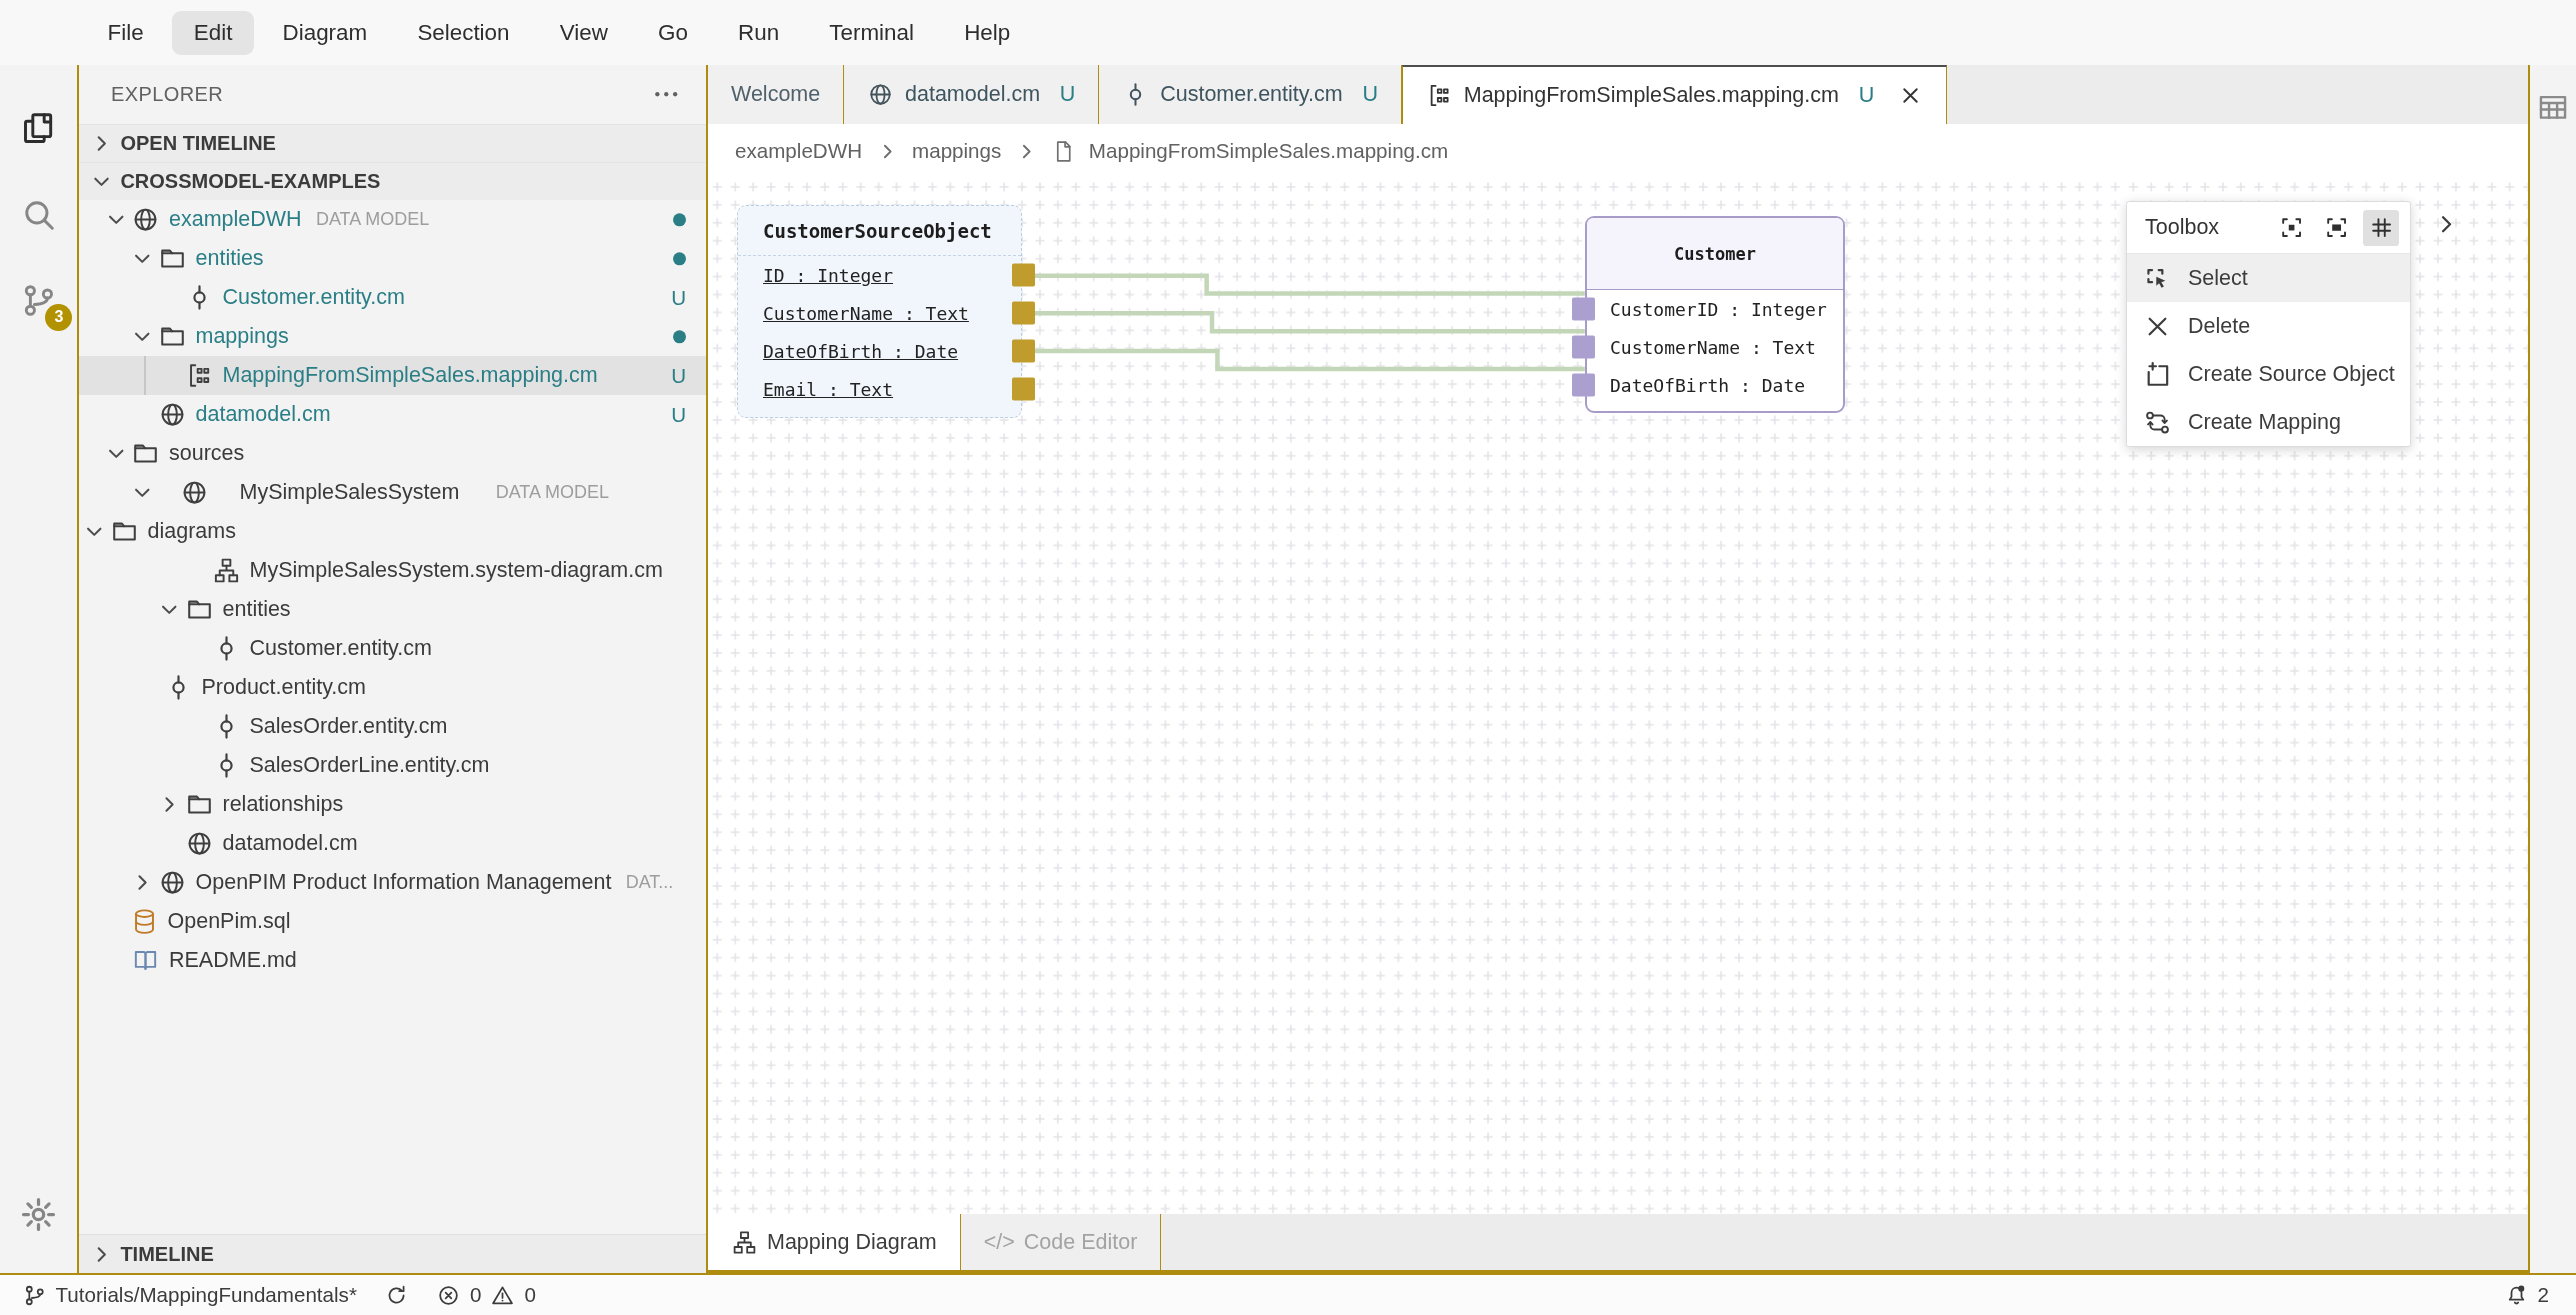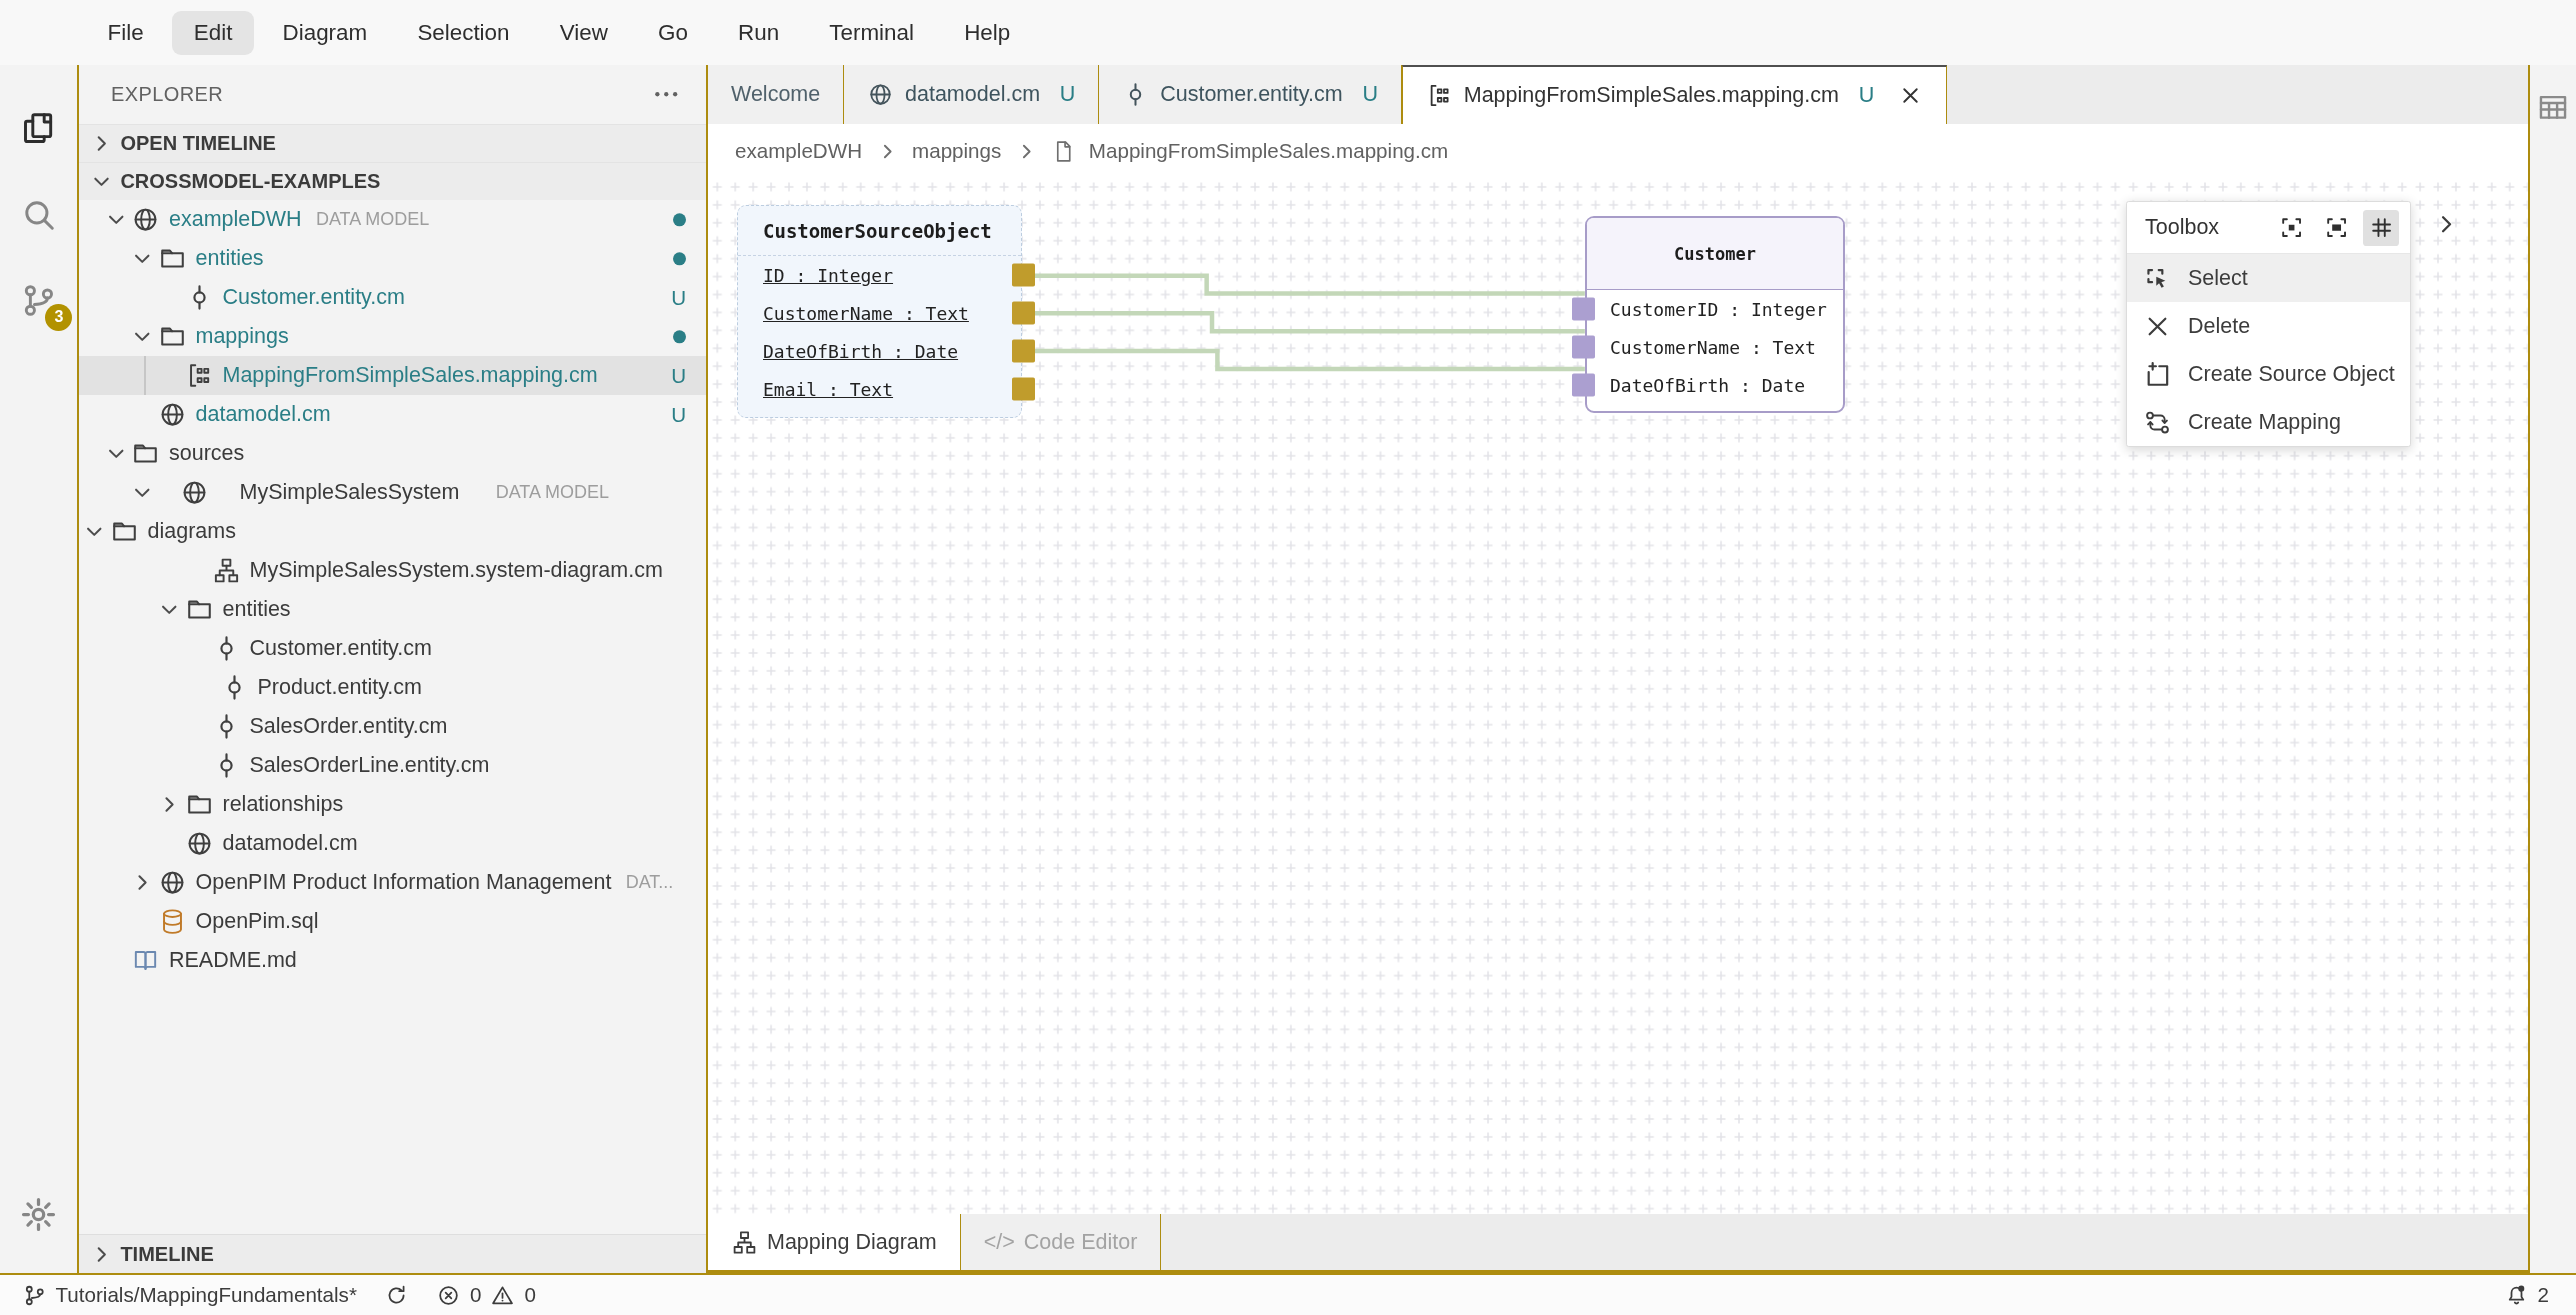--- a/index.html
+++ b/index.html
@@ -354,21 +354,21 @@
         <div class="tree-row" style="padding-left: 102px;">
           <span class="twisty icon"></span>
           <span class="icon t-icon">
             <svg viewBox="0 0 24 24" fill="none" stroke="currentColor" stroke-width="1.8" stroke-linecap="round" stroke-linejoin="round">
               <path d="M12 2.8v5M12 16.2v5"></path>
               <circle cx="12" cy="12" r="4.2"></circle>
             </svg>
           </span>
           <span class="t-label">Customer.entity.cm</span>
         </div>
-        <div class="tree-row" style="padding-left: 78px; margin-left: 32px;">
+        <div class="tree-row" style="padding-left: 54px;">
           <span class="twisty icon"></span>
           <span class="icon t-icon">
             <svg viewBox="0 0 24 24" fill="none" stroke="currentColor" stroke-width="1.8" stroke-linecap="round" stroke-linejoin="round">
               <path d="M12 2.8v5M12 16.2v5"></path>
               <circle cx="12" cy="12" r="4.2"></circle>
             </svg>
           </span>
           <span class="t-label">Product.entity.cm</span>
         </div>
         <div class="tree-row" style="padding-left: 102px; text-align: center;">
@@ -425,21 +425,21 @@
           <span class="icon t-icon">
             <svg viewBox="0 0 24 24" fill="none" stroke="currentColor" stroke-width="1.6" stroke-linecap="round" stroke-linejoin="round">
               <circle cx="12" cy="12" r="8.2"></circle>
               <ellipse cx="12" cy="12" rx="3.6" ry="8.2"></ellipse>
               <path d="M3.8 12h16.4"></path>
             </svg>
           </span>
           <span class="t-label">OpenPIM Product Information Management</span>
           <span class="t-suffix">DAT...</span>
         </div>
-        <div class="tree-row" style="padding-left: 48px;">
+        <div class="tree-row" style="padding-left: 20px;">
           <span class="twisty icon"></span>
           <span class="icon t-icon" style="color: rgb(192, 122, 40);">
             <svg viewBox="0 0 24 24" fill="none" stroke="currentColor" stroke-width="1.6" stroke-linecap="round" stroke-linejoin="round">
               <ellipse cx="12" cy="5.5" rx="7" ry="2.7"></ellipse>
               <path d="M5 5.5v13.2c0 1.5 3.1 2.7 7 2.7s7-1.2 7-2.7V5.5"></path>
               <path d="M5 12.1c0 1.5 3.1 2.7 7 2.7s7-1.2 7-2.7"></path>
             </svg>
           </span>
           <span class="t-label">OpenPim.sql</span>
         </div>

